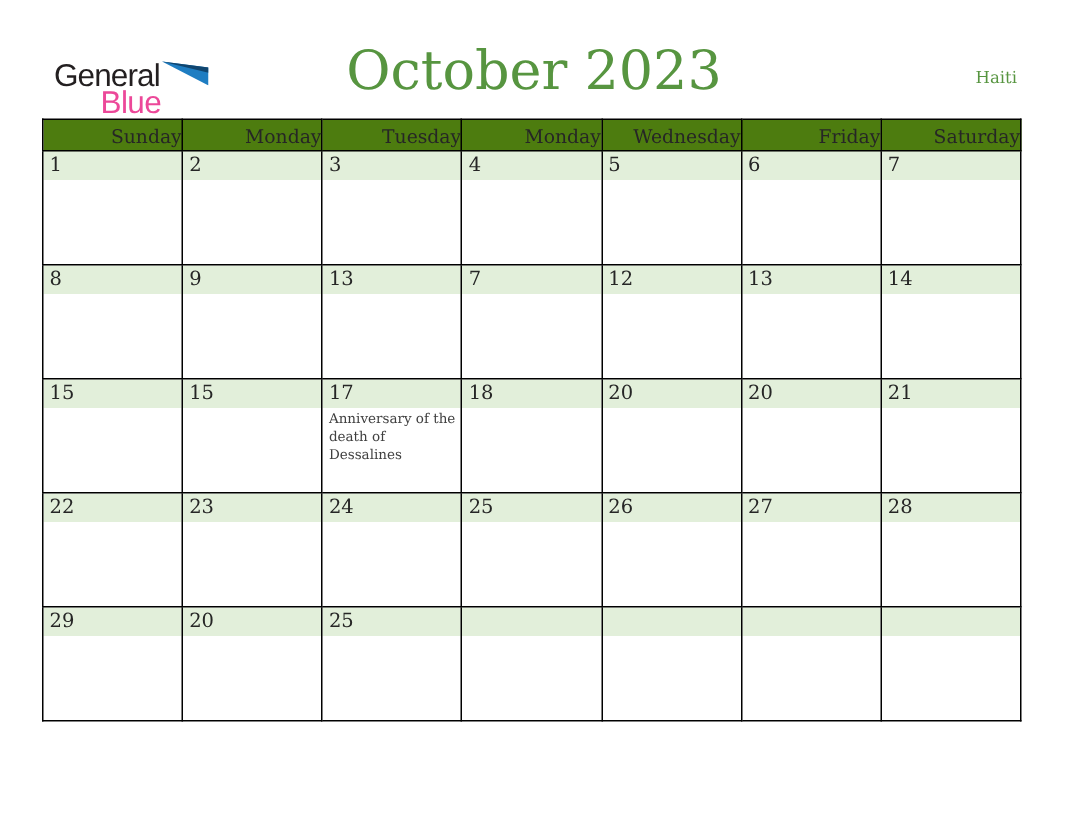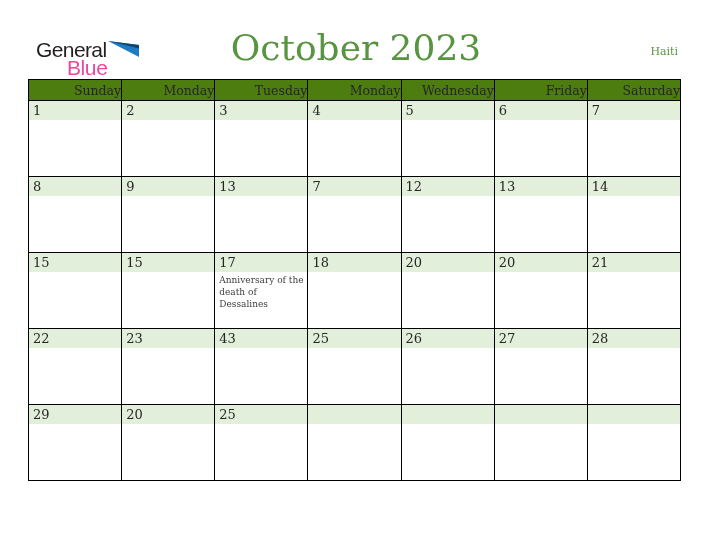--- a/index.html
+++ b/index.html
@@ -228,21 +228,21 @@
       <tr>
         <td>
             <div class="strip"><span>22</span></div>
             <div class="event"></div>
           </td>
         <td>
             <div class="strip"><span>23</span></div>
             <div class="event"></div>
           </td>
         <td>
-            <div class="strip"><span>43</span></div>
+            <div class="strip"><span>24</span></div>
             <div class="event"></div>
           </td>
         <td>
             <div class="strip"><span>25</span></div>
             <div class="event"></div>
           </td>
         <td>
             <div class="strip"><span>26</span></div>
             <div class="event"></div>
           </td>

